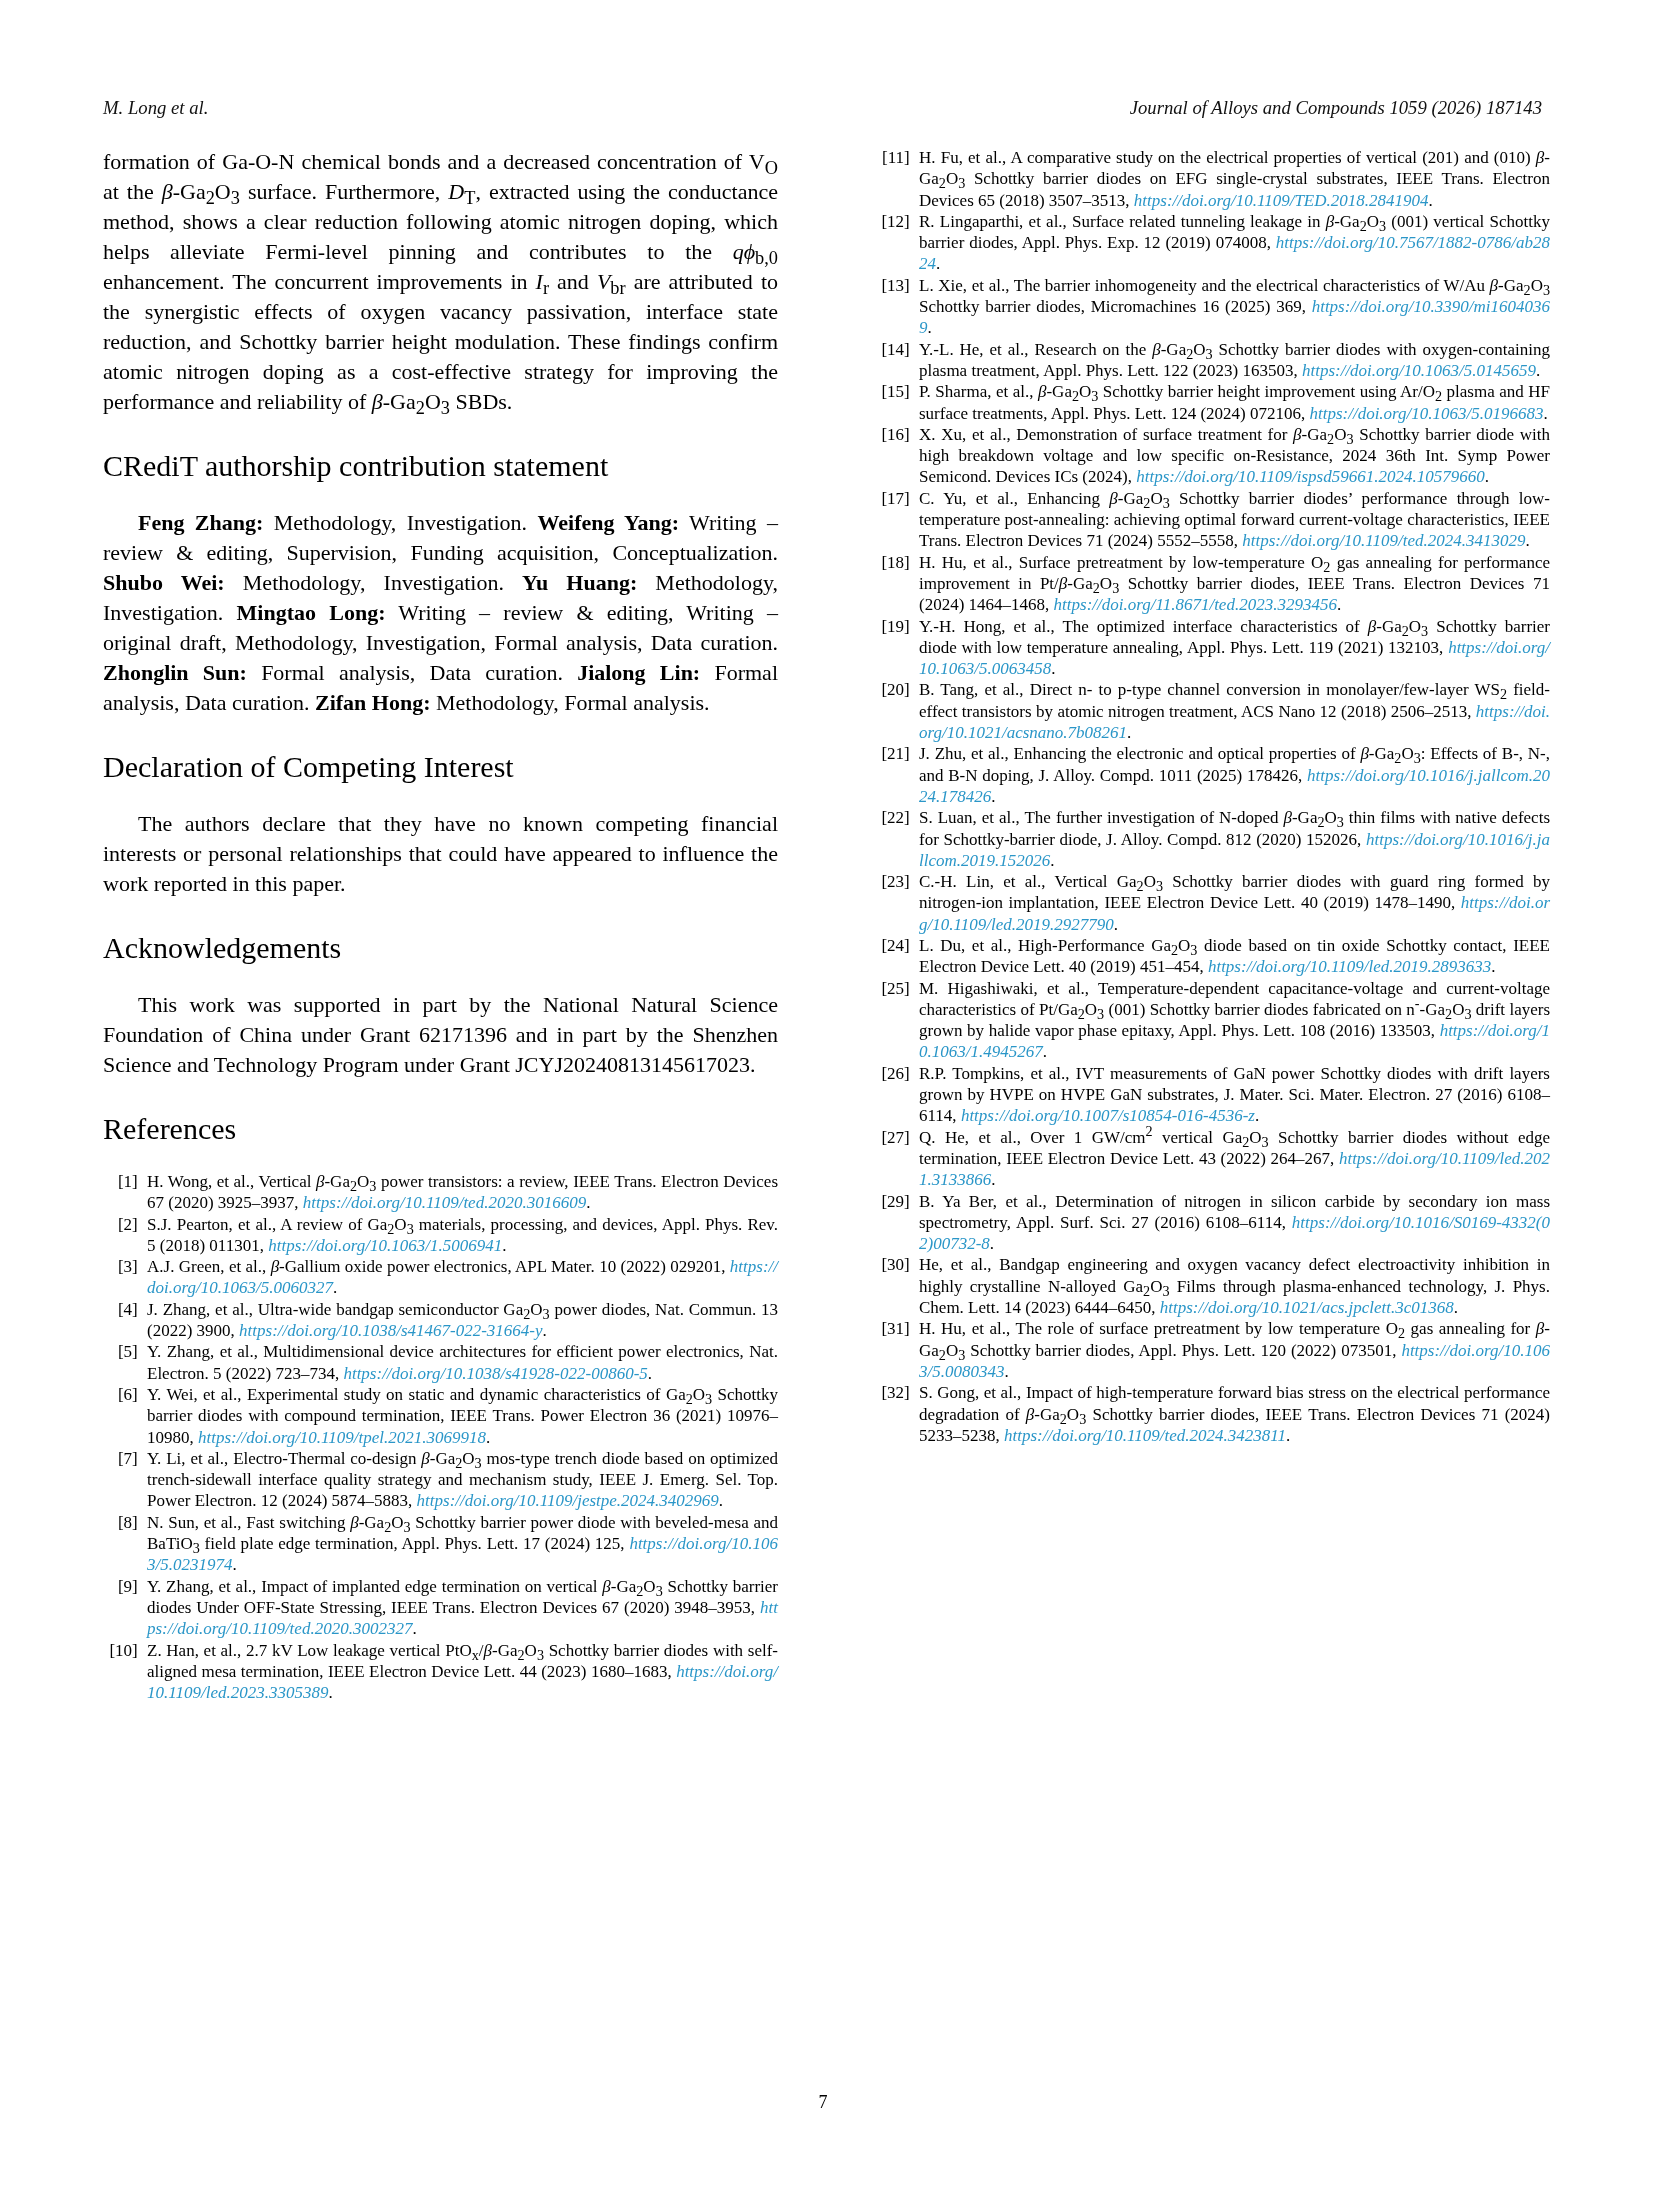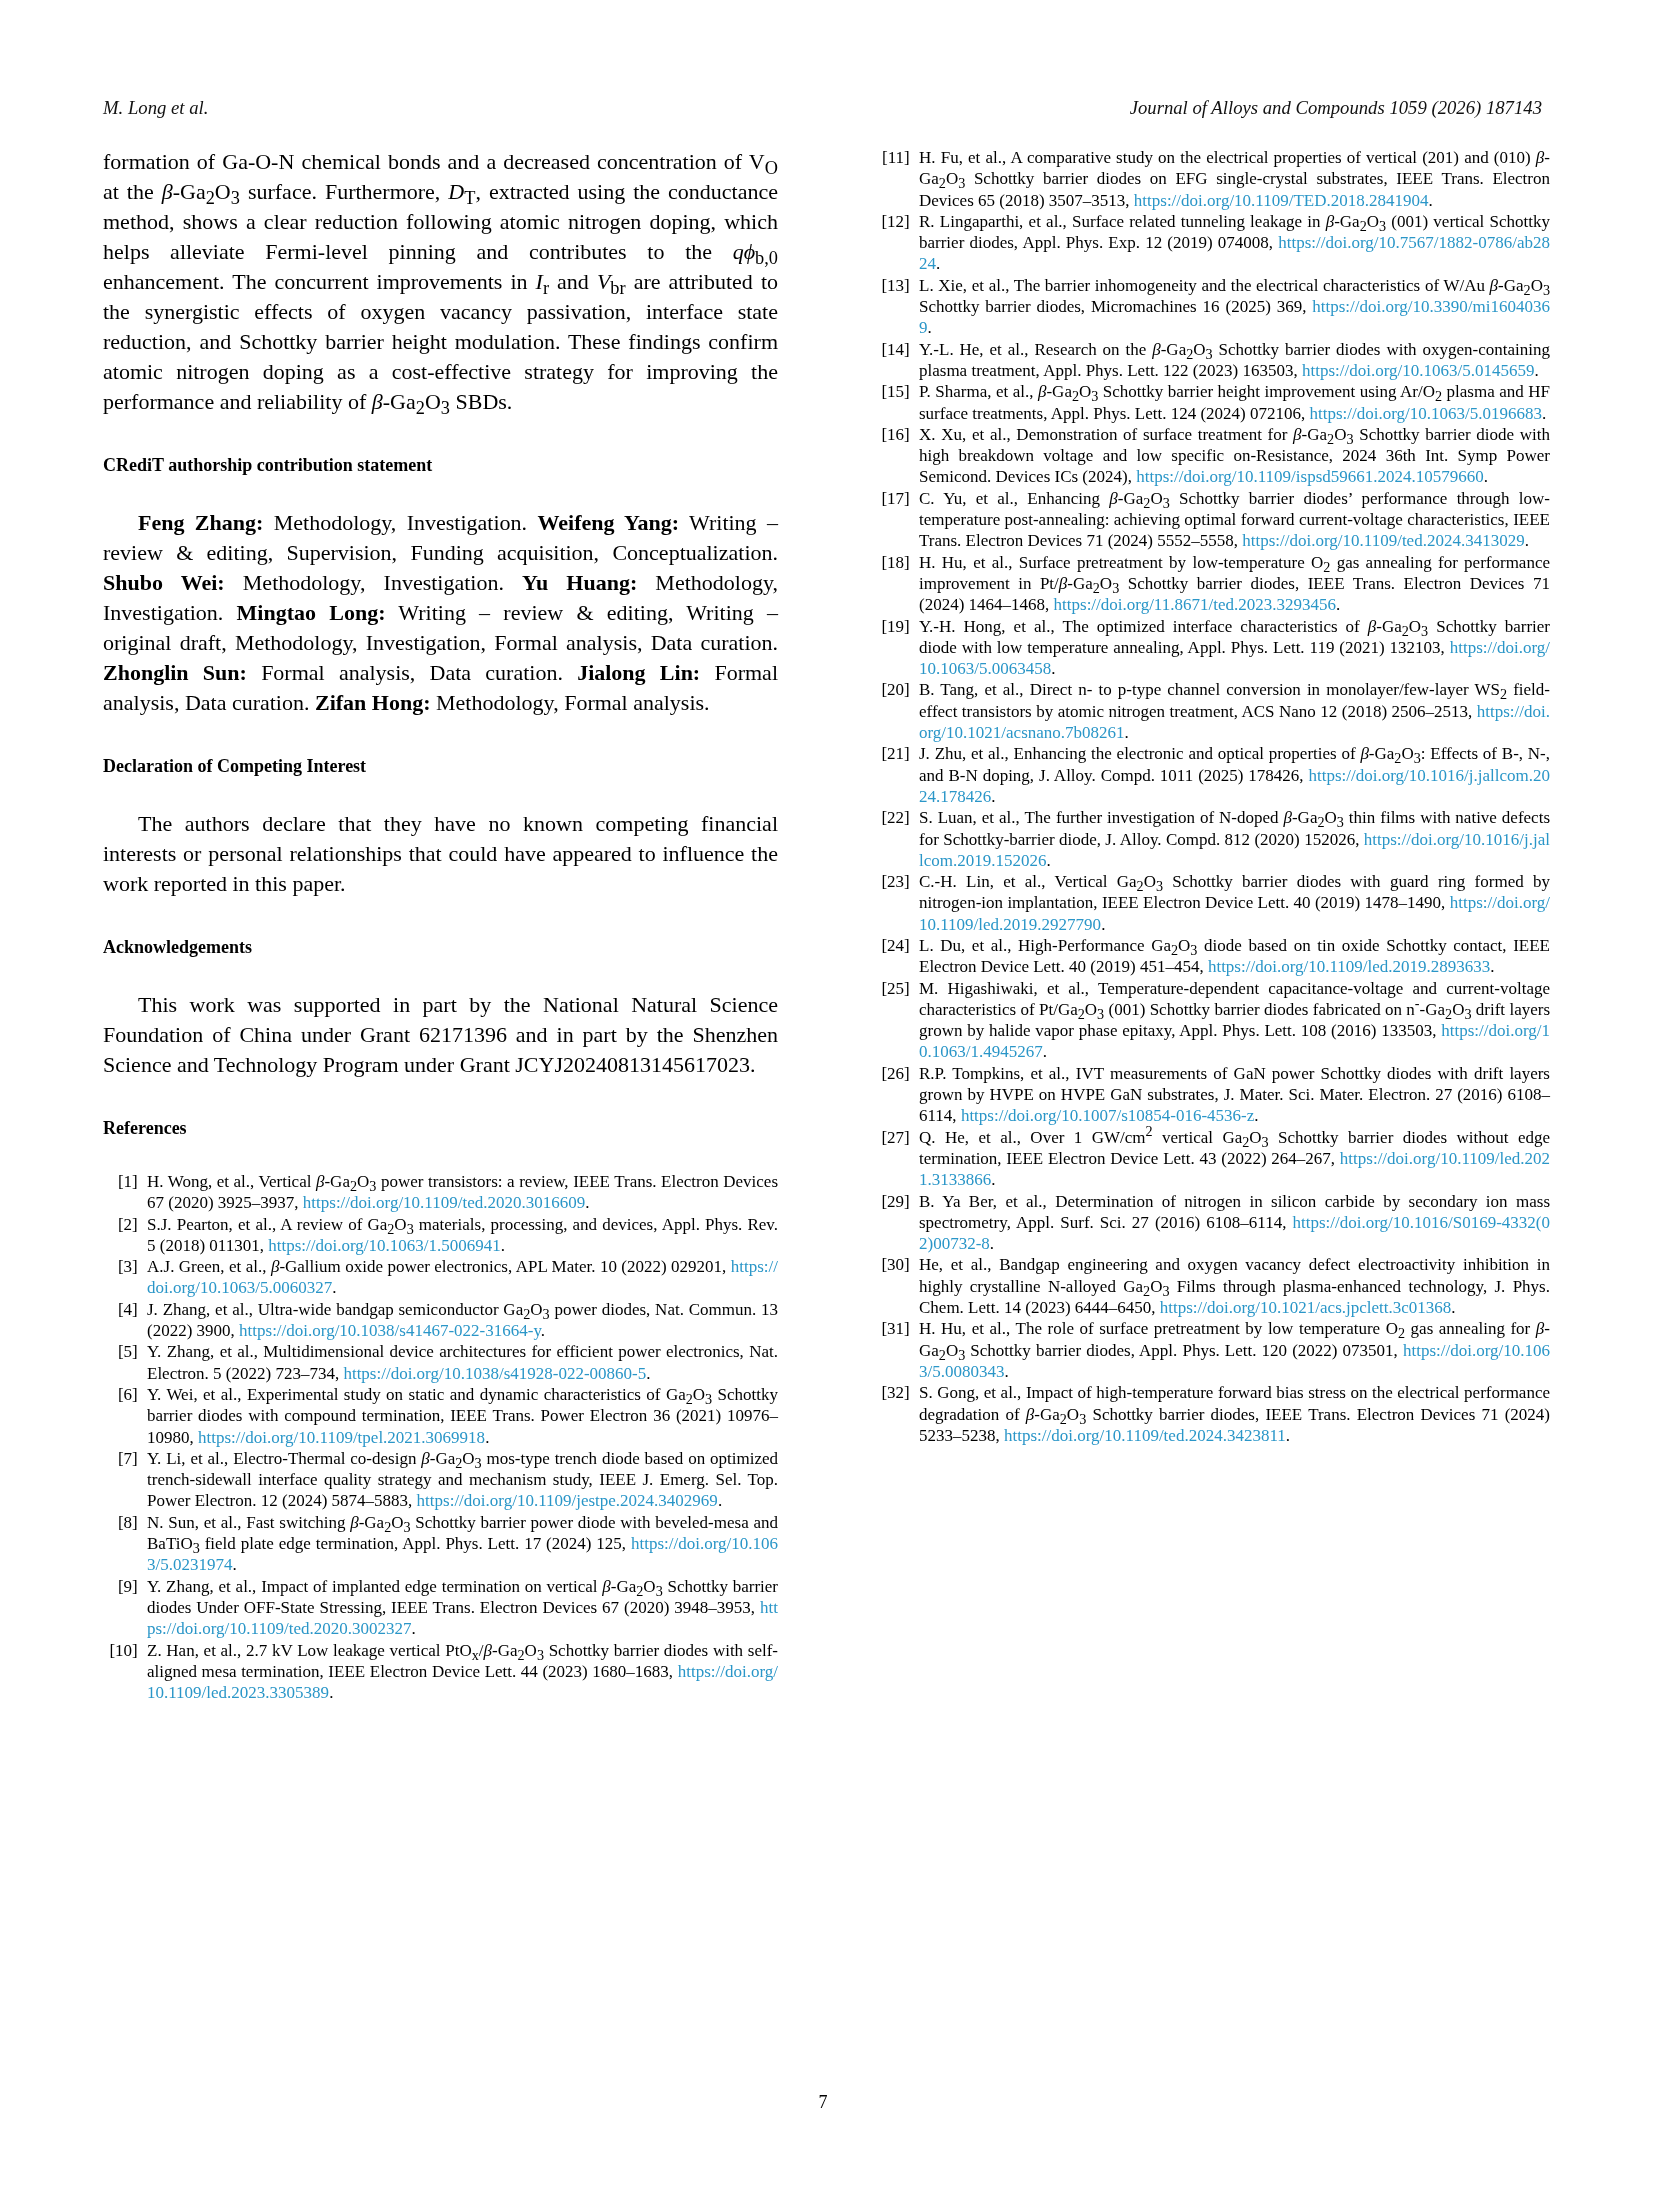--- a/index.html
+++ b/index.html
@@ -36,23 +36,23 @@
   }
   .col { width: 688px; }
   .body-para {
     font-size: 22px;
     line-height: 30px;
     text-align: justify;
     color: #000000;
   }
   .body-para.indent { text-indent: 35px; }
   h2.sec-heading {
-    font-size: 18px;
+    font-size: 30px;
     line-height: 27px;
-    font-weight: bold;
+    font-weight: normal;
     margin-top: 35px;
     margin-bottom: 29px;
     text-align: left;
   }
   .ref-list { margin-top: 0; }
   .ref-item {
     display: flex;
     font-size: 17px;
     line-height: 21.3px;
   }
@@ -64,20 +64,21 @@
   }
   .ref-text {
     flex: 1;
     text-align: justify;
   }
   .ref-text a {
     color: var(--link);
     text-decoration: none;
     word-break: break-all;
     cursor: pointer;
+    font-style: italic;
   }
   sub, sup { line-height: 0; }
   .page-footer {
     position: absolute;
     top: 2092px;
     left: 0;
     right: 0;
     text-align: center;
     font-size: 18px;
     color: #000000;

